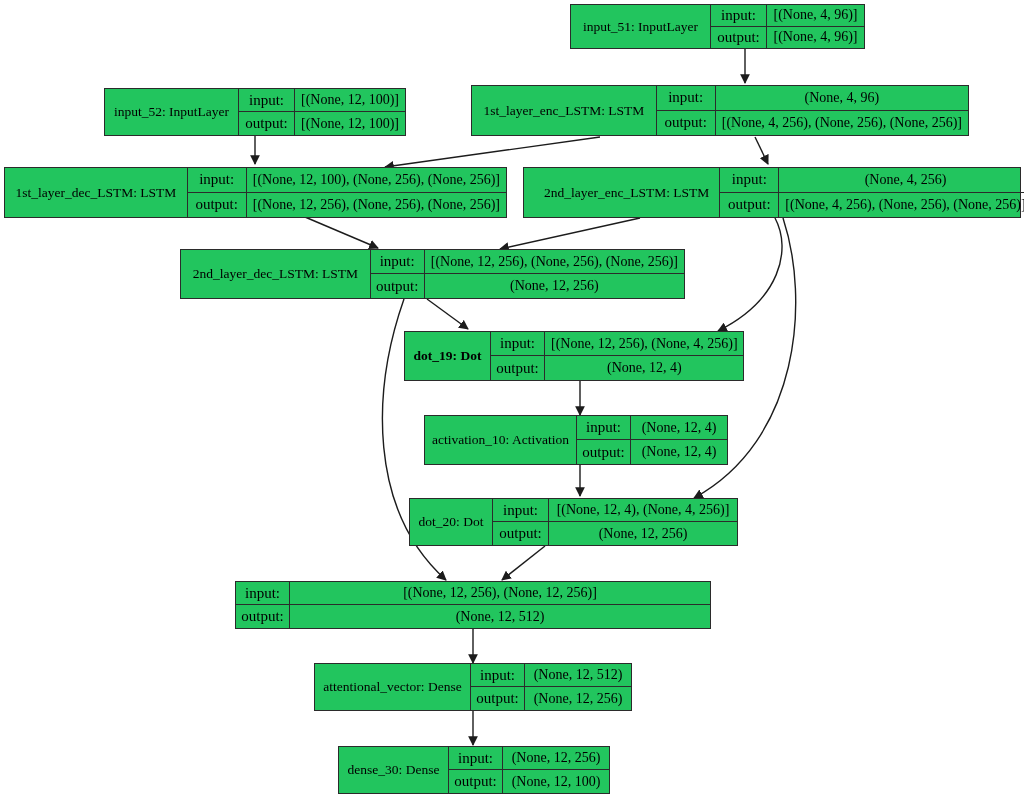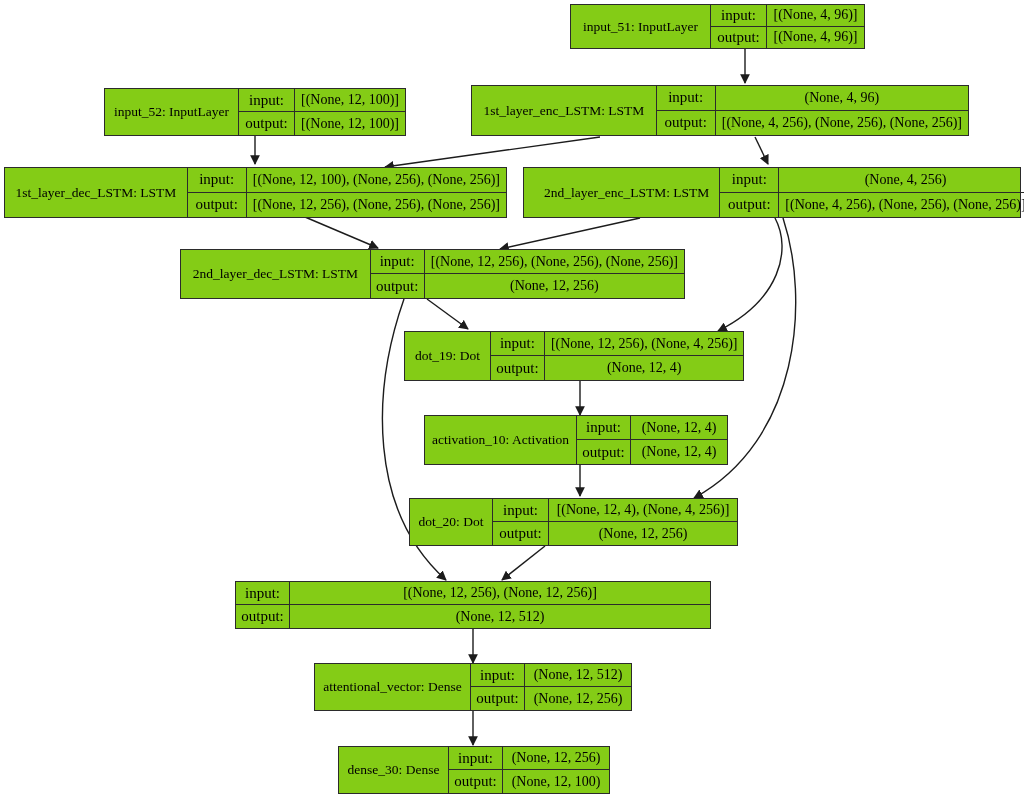--- a/index.html
+++ b/index.html
@@ -22,21 +22,21 @@
     top: 0;
     width: 1024px;
     height: 799px;
     pointer-events: none;
   }
   .node {
     position: absolute;
     display: flex;
     flex-direction: row;
     border: 1px solid #2b2b2b;
-    background: #84cc16;
+    background: #22c55e;
     box-sizing: border-box;
     z-index: 2;
   }
   .node-name {
     display: flex;
     align-items: center;
     justify-content: center;
     padding: 0 10px;
     font-size: 13.5px;
     color: #000000;
@@ -204,21 +204,21 @@
         <div class="io-value">[(None, 12, 256), (None, 256), (None, 256)]</div>
       </div>
       <div class="io-row">
         <div class="io-label" style="width:54px;">output:</div>
         <div class="io-value">(None, 12, 256)</div>
       </div>
     </div>
   </div>
 
   <div class="node" style="left:404px; top:331px; width:340px; height:50px;">
-    <div class="node-name" style="width:86px;">dot_19: Dot</div>
+    <div class="node-name" style="width:86px;font-weight:bold;">dot_19: Dot</div>
     <div class="io-table">
       <div class="io-row top">
         <div class="io-label" style="width:54px;">input:</div>
         <div class="io-value">[(None, 12, 256), (None, 4, 256)]</div>
       </div>
       <div class="io-row">
         <div class="io-label" style="width:54px;">output:</div>
         <div class="io-value">(None, 12, 4)</div>
       </div>
     </div>

